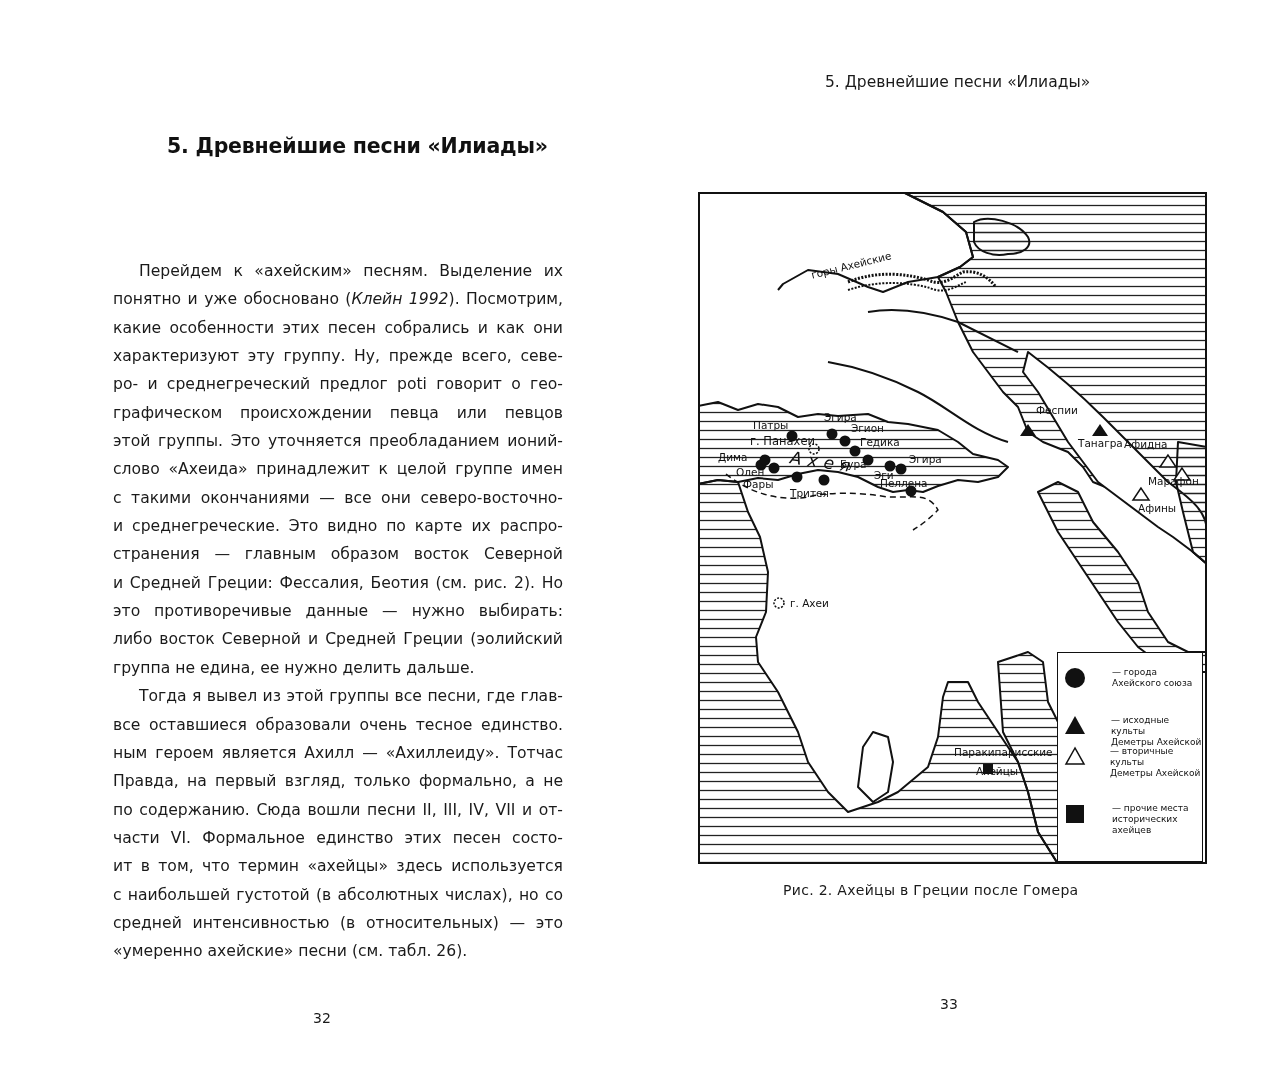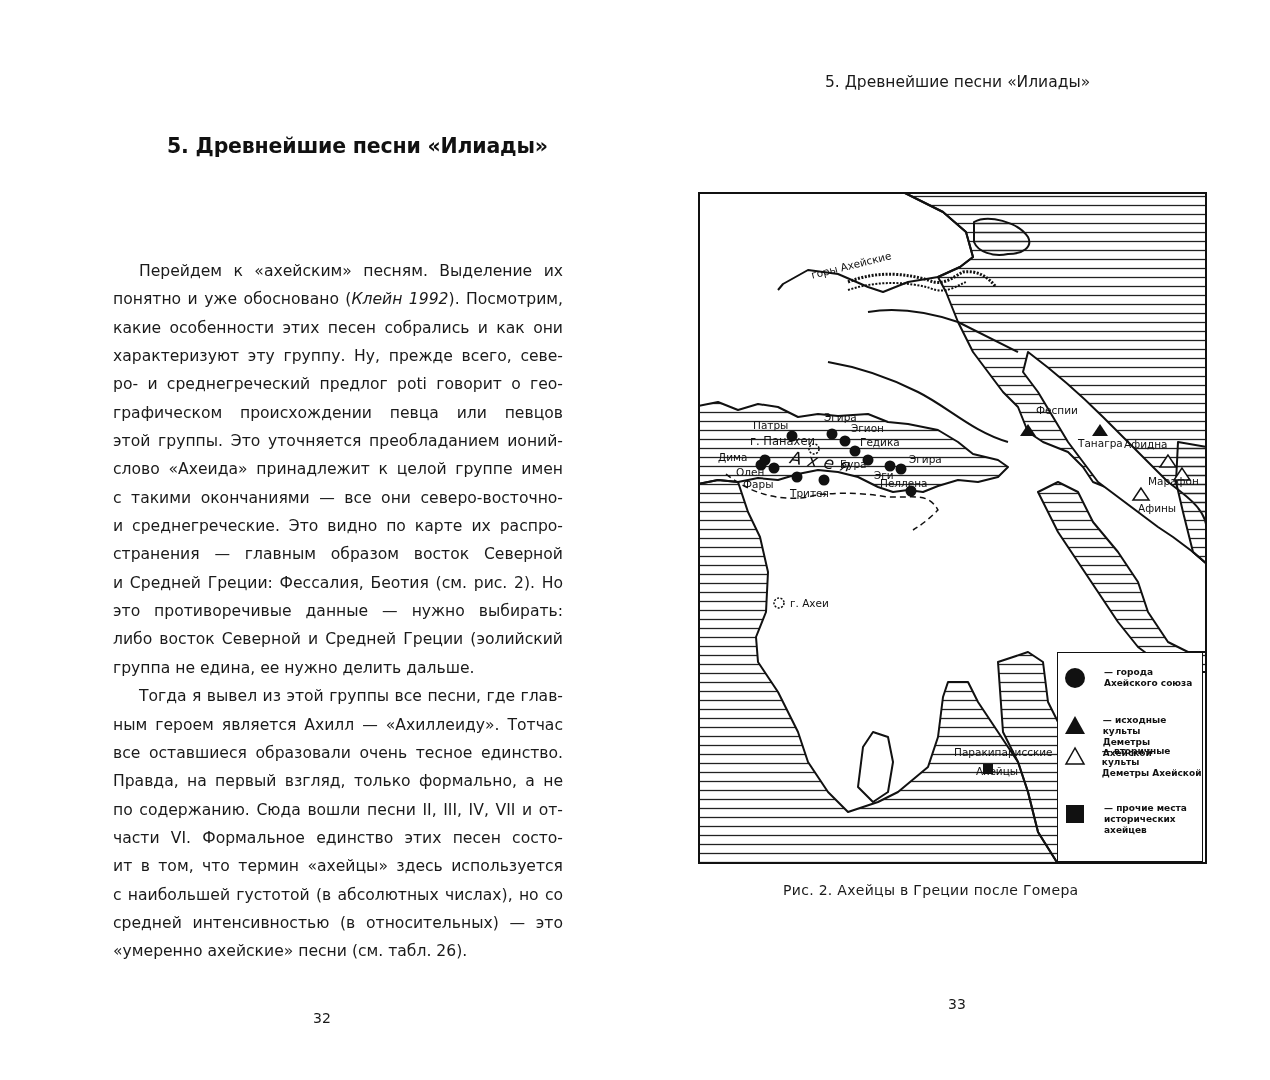--- a/index.html
+++ b/index.html
@@ -34,21 +34,21 @@
   .map-figure { position: absolute; left: 698px; top: 192px; width: 509px; height: 672px; }
   .map-figure svg { position: absolute; left: 0; top: 0; }
   .map-label { position: absolute; font-size: 10.5px; white-space: nowrap; color: #111; line-height: 1; }
   .map-label.big { font-size: 17px; letter-spacing: 6px; font-style: italic; }
   .legend {
     position: absolute; left: 359px; top: 460px; width: 146px; height: 210px;
     border: 1.5px solid #111; background: #fff; box-sizing: border-box;
   }
   .legend-item { position: absolute; left: 6px; display: flex; align-items: flex-start; }
   .legend-symbol { width: 26px; height: 22px; display: flex; align-items: center; justify-content: center; }
-  .legend-text { font-size: 9px; line-height: 11px; margin-left: 14px; color: #111; font-weight: bold; }
+  .legend-text { font-size: 9px; line-height: 11px; margin-left: 22px; color: #111; }
   .legend-text span { display: block; }
   .figure-caption {
     position: absolute; left: 783px; top: 882px; font-size: 14px; white-space: nowrap; letter-spacing: 0.3px; color: #1a1a1a;
   }
 </style>
 </head>
 <body>
 
 <div class="page page-left">
   <div class="chapter-title">5. Древнейшие песни «Илиады»</div>
@@ -63,37 +63,37 @@
     <span class="line">этой группы. Это уточняется преобладанием ионий-</span>
     <span class="line">слово «Ахеида» принадлежит к целой группе имен</span>
     <span class="line">с такими окончаниями — все они северо-восточно-</span>
     <span class="line">и среднегреческие. Это видно по карте их распро-</span>
     <span class="line">странения — главным образом восток Северной</span>
     <span class="line">и Средней Греции: Фессалия, Беотия (см. рис. 2). Но</span>
     <span class="line">это противоречивые данные — нужно выбирать:</span>
     <span class="line">либо восток Северной и Средней Греции (эолийский</span>
     <span class="line last">группа не едина, ее нужно делить дальше.</span>
     <span class="line indent">Тогда я вывел из этой группы все песни, где глав-</span>
+    <span class="line">все оставшиеся образовали очень тесное единство.</span>
     <span class="line">ным героем является Ахилл — «Ахиллеиду». Тотчас</span>
-    <span class="line">все оставшиеся образовали очень тесное единство.</span>
     <span class="line">Правда, на первый взгляд, только формально, а не</span>
     <span class="line">по содержанию. Сюда вошли песни II, III, IV, VII и от-</span>
     <span class="line">части VI. Формальное единство этих песен состо-</span>
     <span class="line">ит в том, что термин «ахейцы» здесь используется</span>
     <span class="line">с наибольшей густотой (в абсолютных числах), но со</span>
     <span class="line">средней интенсивностью (в относительных) — это</span>
     <span class="line last">«умеренно ахейские» песни (см. табл. 26).</span>
   </div>
 
   <div class="folio folio-left">32</div>
 </div>
 
 <div class="page page-right">
   <div class="running-head" style="left:190px;">5. Древнейшие песни «Илиады»</div>
-  <div class="folio folio-right" style="left:313px;">33</div>
+  <div class="folio folio-right" style="left:305px;">33</div>
   <div class="figure-caption" style="left:148px;">Рис. 2. Ахейцы в Греции после Гомера</div>
 </div>
 
 <div class="map-figure">
   <svg width="509" height="672" viewBox="0 0 509 672">
     <defs>
       <pattern id="hatch" width="8" height="9" patternUnits="userSpaceOnUse">
         <line x1="0" y1="4.5" x2="8" y2="4.5" stroke="#222" stroke-width="1.3"></line>
       </pattern>
       <clipPath id="frame">

